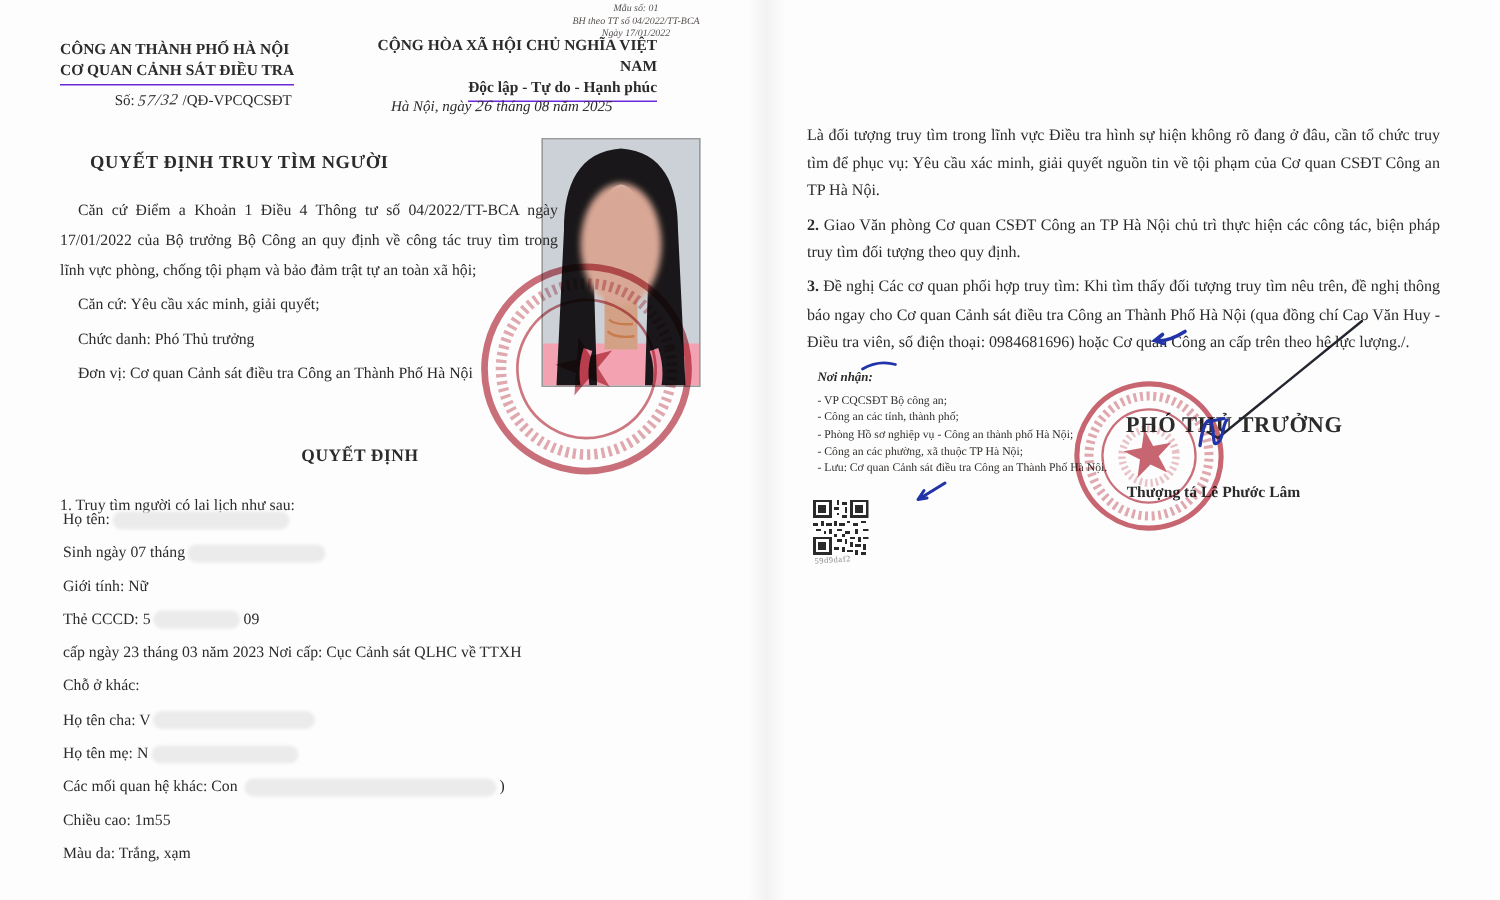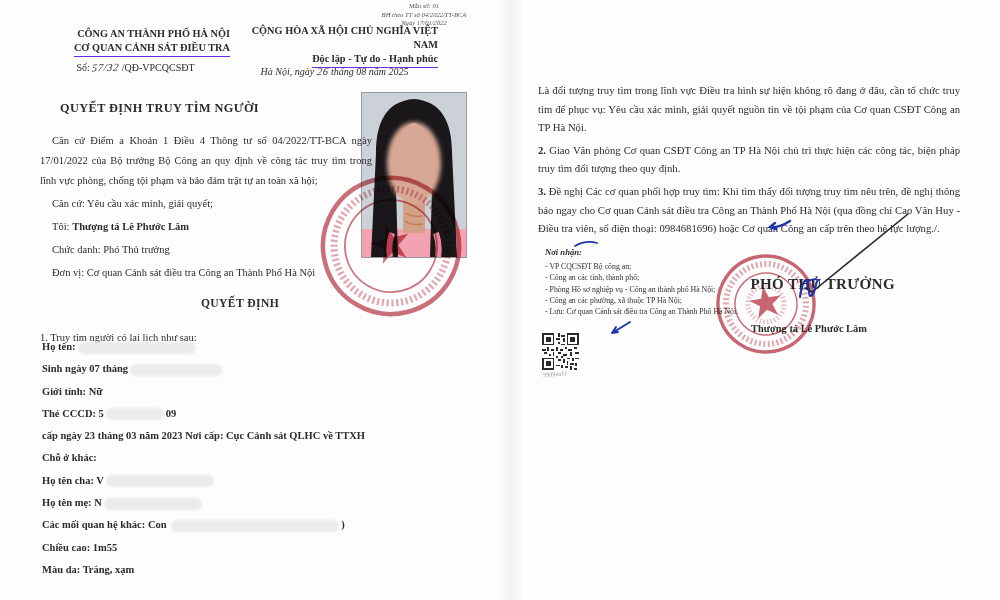--- a/index.html
+++ b/index.html
@@ -4,40 +4,40 @@
 <style>
   html,body{margin:0;padding:0;}
   .canvas{position:relative;width:1000px;height:600px;background:#fdfdfd;overflow:hidden;
           font-family:"Liberation Serif","DejaVu Serif",serif;color:#2b2b2b;}
   .page{position:absolute;background:transparent;}
   .fold{position:absolute;left:498px;top:0;width:26px;height:600px;
         background:linear-gradient(90deg,rgba(0,0,0,0) 0%,rgba(0,0,0,0.045) 50%,rgba(0,0,0,0) 100%);}
   
   .meta{position:absolute;left:355px;top:2px;width:138px;text-align:center;
         font-style:italic;font-size:6.6px;line-height:8.5px;color:#55504e;}
-  .hdr-left{position:absolute;left:40px;top:27px;width:190px;text-align:right;
+  .hdr-left{position:absolute;left:40px;top:27px;width:190px;text-align:left;
             font-weight:bold;font-size:10.3px;line-height:14px;}
   .hdr-right{position:absolute;left:228px;top:24px;width:210px;text-align:right;
              font-weight:bold;font-size:10.3px;line-height:14px;}
   .u{display:inline-block;border-bottom:1px solid #6d28d9;padding-bottom:1px;}
   .doc-no{position:absolute;left:48px;top:62px;width:175px;text-align:center;font-size:10px;}
   .hand{font-style:italic;display:inline-block;transform:skewX(-9deg) rotate(-2deg);
         font-size:10.5px;letter-spacing:.6px;color:#33302e;}
   .dateline{position:absolute;left:232px;top:66px;width:205px;text-align:center;
             font-style:italic;font-size:10px;}
   .title1{position:absolute;left:60px;top:101px;width:380px;
           font-weight:bold;font-size:12.3px;letter-spacing:.4px;}
   .body1{position:absolute;left:40px;top:128px;width:332px;font-size:10.5px;
          line-height:20px;text-align:justify;}
   .body1 p{margin:3px 0 0 0;text-indent:12px;}
   .sec-title{position:absolute;left:60px;top:297px;width:360px;text-align:center;
              font-weight:bold;font-size:11.6px;letter-spacing:.4px;}
   .item1{position:absolute;left:40px;top:332px;width:332px;font-size:10.5px;}
   .fields{position:absolute;left:42px;top:336px;width:420px;font-size:10.5px;line-height:22.3px;}
-  .fields .row{white-space:nowrap;font-weight:bold;}
+  .fields .row{white-space:nowrap;}
   .redact{display:inline-block;height:12px;background:#ebebeb;border-radius:7px;
           vertical-align:middle;filter:blur(1.2px);margin:0 2px;}
   .gap{display:inline-block;width:26px;}
   b{font-weight:bold;}
   .photo{position:absolute;left:361px;top:92px;width:104px;height:164px;
          border:1px solid #9a9a9a;background:#cdd1d7;}
   
   .stamp{position:absolute;mix-blend-mode:multiply;opacity:.82;pointer-events:none;}
   .ink{position:absolute;left:0;top:0;width:1000px;height:600px;pointer-events:none;}
   
@@ -104,21 +104,20 @@
         <rect x="41" y="100" width="22" height="40" fill="#d3a185"></rect>
         <ellipse cx="52" cy="70" rx="27" ry="41" fill="#d9a795" filter="url(#fb)"></ellipse>
         <path d="M44,120 q4,4 16,3 M43,128 q6,5 18,3" stroke="#c4703c" stroke-width="1.6" fill="none" opacity=".75"></path>
         <path d="M30,140 q-4,12 -2,24 M74,140 q4,12 2,24" stroke="#e98ba0" stroke-width="6" fill="none"></path>
       </svg>
     </div>
 
     <div class="body1">
       <p>Căn cứ Điểm a Khoản 1 Điều 4 Thông tư số 04/2022/TT-BCA ngày 17/01/2022 của Bộ trưởng Bộ Công an quy định về công tác truy tìm trong lĩnh vực phòng, chống tội phạm và bảo đảm trật tự an toàn xã hội;</p>
       <p>Căn cứ: Yêu cầu xác minh, giải quyết;</p>
-      <p><span>Tôi:</span> <b>Thượng tá Lê Phước Lâm</b></p>
       <p>Chức danh: Phó Thủ trưởng</p>
       <p>Đơn vị: Cơ quan Cảnh sát điều tra Công an Thành Phố Hà Nội</p>
     </div>
 
     <div class="sec-title">QUYẾT ĐỊNH</div>
     <div class="item1">1. Truy tìm người có lai lịch như sau:</div>
 
     <div class="fields">
       <div class="row"><span>Họ tên:</span><span class="redact" style="width:118px"></span></div>
       <div class="row"><span>Sinh ngày 07 tháng</span><span class="redact" style="width:92px"></span></div>

